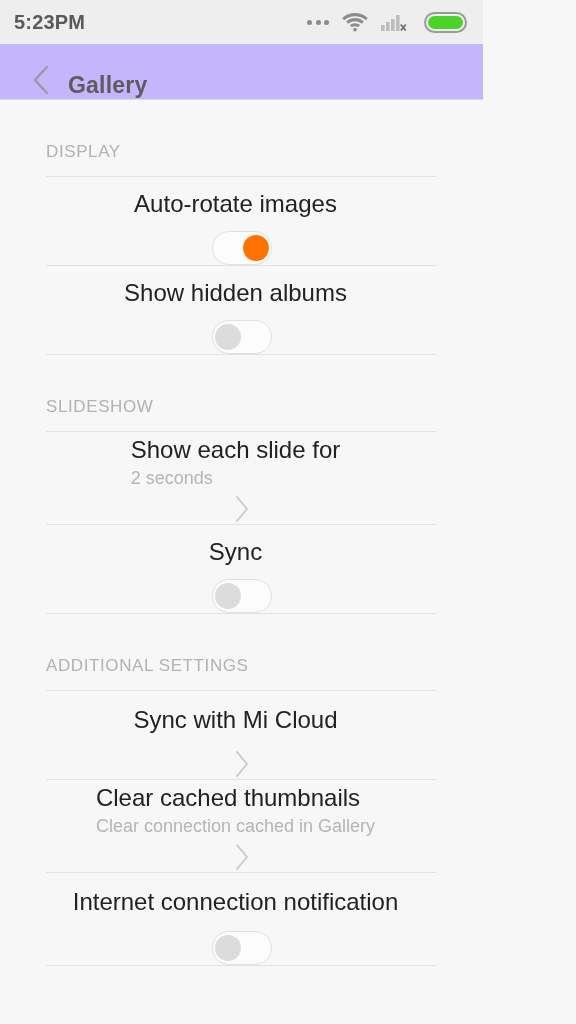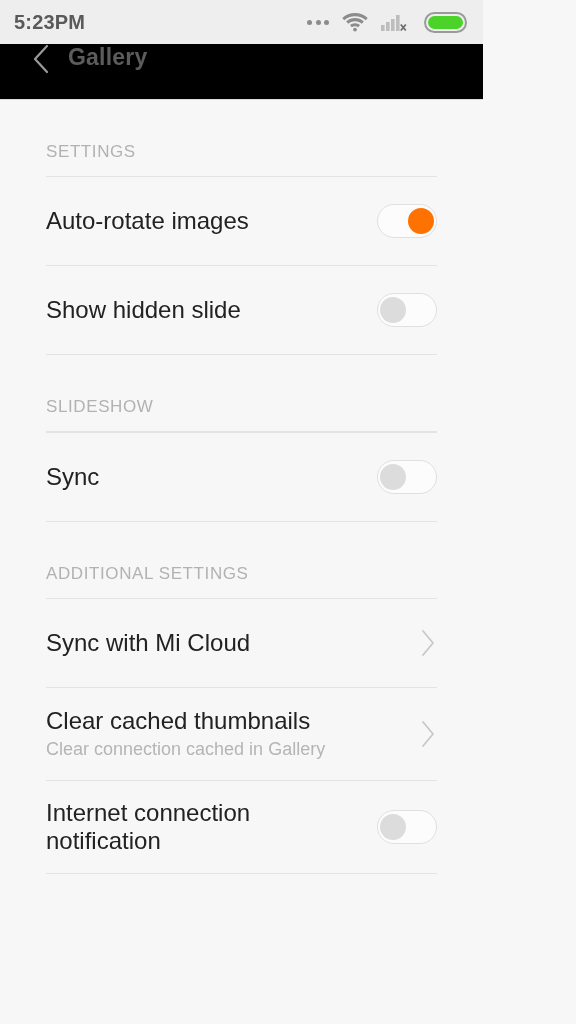--- a/index.html
+++ b/index.html
@@ -23,41 +23,41 @@
   .dots-icon i { width:5px; height:5px; border-radius:50%; background:#8c8c8c; display:block; }
   .wifi-icon svg, .signal-icon svg { display:block; }
   .battery-icon {
     width:43px; height:21px; border:2px solid #9a9a9a; border-radius:11px;
     position:relative; display:flex; align-items:center; padding:2px;
   }
   .battery-icon .fill { width:100%; height:100%; background:#4cd329; border-radius:8px; }
 
   
   .appbar {
-    height:56px; background:#000000;
-    display:flex; align-items:flex-start; padding-left:24px;
+    height:56px; background:#c4b5fd;
+    display:flex; align-items:flex-end; padding-left:24px;
     border-bottom:1px solid #dcdcdc;
   }
   .back-btn {
     width:34px; height:34px; display:flex; align-items:center; justify-content:center;
     cursor:pointer; margin-right:10px;
   }
   .page-title { font-size:23px; font-weight:bold; color:#5c5c5c; letter-spacing:.2px; }
 
   
   .content { background:#f7f7f7; height:923px; overflow:hidden; }
   .section-header {
     font-size:17px; color:#b2b2b2; letter-spacing:.6px;
     padding:42px 0 14px 46px;
   }
   .divider { height:1px; background:#e3e3e3; margin:0 46px; }
 
   .row {
     display:flex; align-items:center; justify-content:flex-end;
-    padding:0 46px; min-height:88px; cursor:pointer;
+    padding:0 46px; min-height:88px; cursor:pointer;flex-direction:column;
   }
   .row.with-sub { min-height:92px; }
   .row-texts { display:flex; flex-direction:column; justify-content:center; gap:4px; flex:1; padding-right:12px; }
   .row-title { font-size:24px; color:#222222; line-height:1.15; }
   .row-sub { font-size:18px; color:#b5b5b5; line-height:1.28; white-space:pre-line; }
 
   
   .chevron { flex-shrink:0; display:flex; align-items:center; }
 
   
@@ -114,79 +114,90 @@
       <span>
         <svg width="20" height="32" viewBox="0 0 20 32">
           <path d="M16 3 L4 16 L16 29" stroke="#9a9a9a" stroke-width="2.2" fill="none" stroke-linecap="round" stroke-linejoin="round"></path>
         </svg>
       </span>
     </div>
     <div class="page-title">Gallery</div>
   </div>
 
   <div class="content" id="list">
-      <div class="section-header">SETTINGS</div>
+      <div class="section-header">DISPLAY</div>
       <div class="divider"></div>
       <div class="row">
         <div class="row-texts">
           <div class="row-title">Auto-rotate images</div>
         </div>
         <div class="toggle on">
           <span class="knob"></span>
         </div>
       </div>
       <div class="divider"></div>
       <div class="row">
         <div class="row-texts">
-          <div class="row-title">Show hidden slide</div>
+          <div class="row-title">Show hidden albums</div>
         </div>
         <div class="toggle off">
           <span class="knob"></span>
         </div>
       </div>
       <div class="divider"></div>
       <div class="section-header">SLIDESHOW</div>
       <div class="divider"></div>
-      <div class="divider"></div>
-      <div class="row">
-        <div class="row-texts">
-          <div class="row-title">Sync</div>
-        </div>
-        <div class="toggle off">
-          <span class="knob"></span>
-        </div>
-      </div>
-      <div class="divider"></div>
-      <div class="section-header">ADDITIONAL SETTINGS</div>
-      <div class="divider"></div>
-      <div class="row">
-        <div class="row-texts">
-          <div class="row-title">Sync with Mi Cloud</div>
+      <div class="row with-sub">
+        <div class="row-texts">
+          <div class="row-title">Show each slide for</div>
+          <div class="row-sub">2  seconds</div>
         </div>
         <span class="chevron">
           <svg width="18" height="30" viewBox="0 0 18 30">
             <path d="M4 3 L14 15 L4 27" stroke="#c8c8c8" stroke-width="1.8" fill="none" stroke-linecap="round" stroke-linejoin="round"></path>
           </svg>
         </span>
       </div>
       <div class="divider"></div>
-      <div class="row with-sub">
-        <div class="row-texts">
-          <div class="row-title">Clear cached thumbnails</div>
-          <div class="row-sub">Clear connection cached in Gallery</div>
+      <div class="row">
+        <div class="row-texts">
+          <div class="row-title">Sync</div>
+        </div>
+        <div class="toggle off">
+          <span class="knob"></span>
+        </div>
+      </div>
+      <div class="divider"></div>
+      <div class="section-header">ADDITIONAL SETTINGS</div>
+      <div class="divider"></div>
+      <div class="row">
+        <div class="row-texts">
+          <div class="row-title">Sync with Mi Cloud</div>
         </div>
         <span class="chevron">
           <svg width="18" height="30" viewBox="0 0 18 30">
             <path d="M4 3 L14 15 L4 27" stroke="#c8c8c8" stroke-width="1.8" fill="none" stroke-linecap="round" stroke-linejoin="round"></path>
           </svg>
         </span>
       </div>
       <div class="divider"></div>
       <div class="row with-sub">
         <div class="row-texts">
+          <div class="row-title">Clear cached thumbnails</div>
+          <div class="row-sub">Clear connection cached in Gallery</div>
+        </div>
+        <span class="chevron">
+          <svg width="18" height="30" viewBox="0 0 18 30">
+            <path d="M4 3 L14 15 L4 27" stroke="#c8c8c8" stroke-width="1.8" fill="none" stroke-linecap="round" stroke-linejoin="round"></path>
+          </svg>
+        </span>
+      </div>
+      <div class="divider"></div>
+      <div class="row with-sub">
+        <div class="row-texts">
           <div class="row-title">Internet connection notification</div>
         </div>
         <div class="toggle off">
           <span class="knob"></span>
         </div>
       </div>
       <div class="divider"></div>
     </div>
 </div>
 

